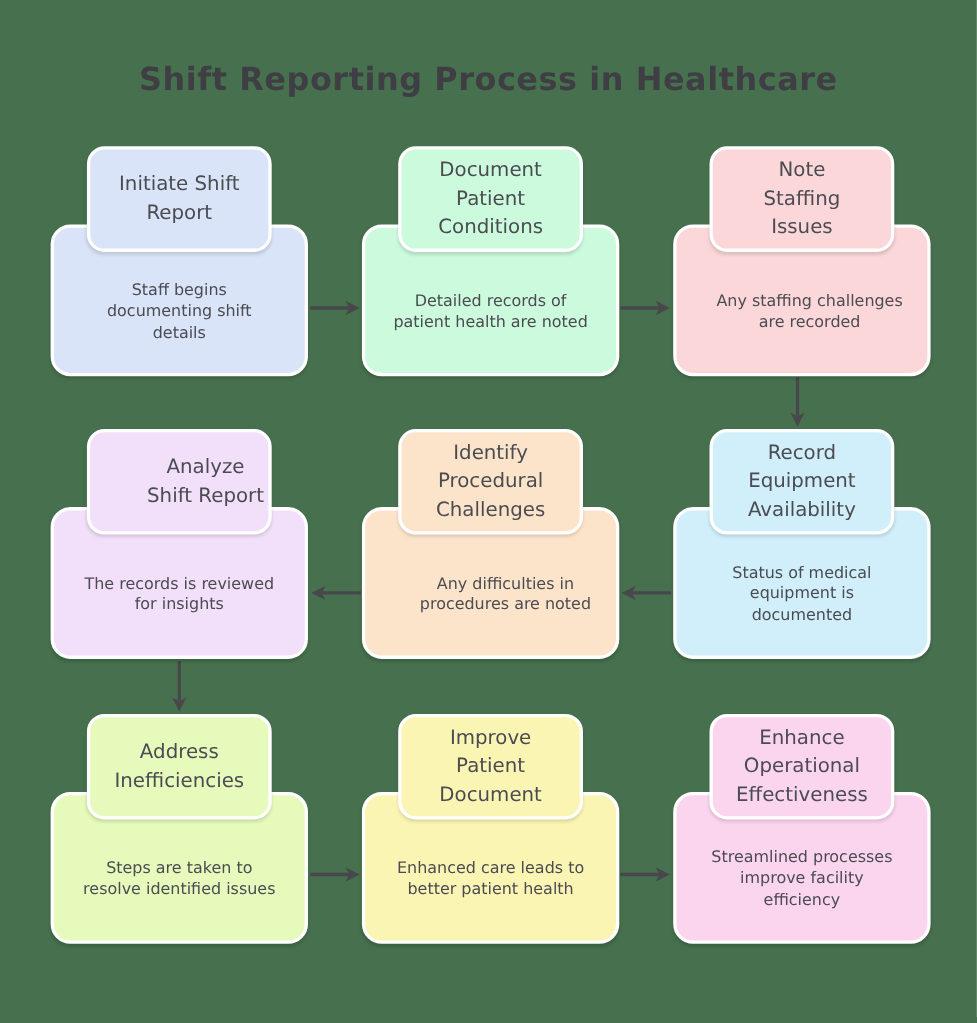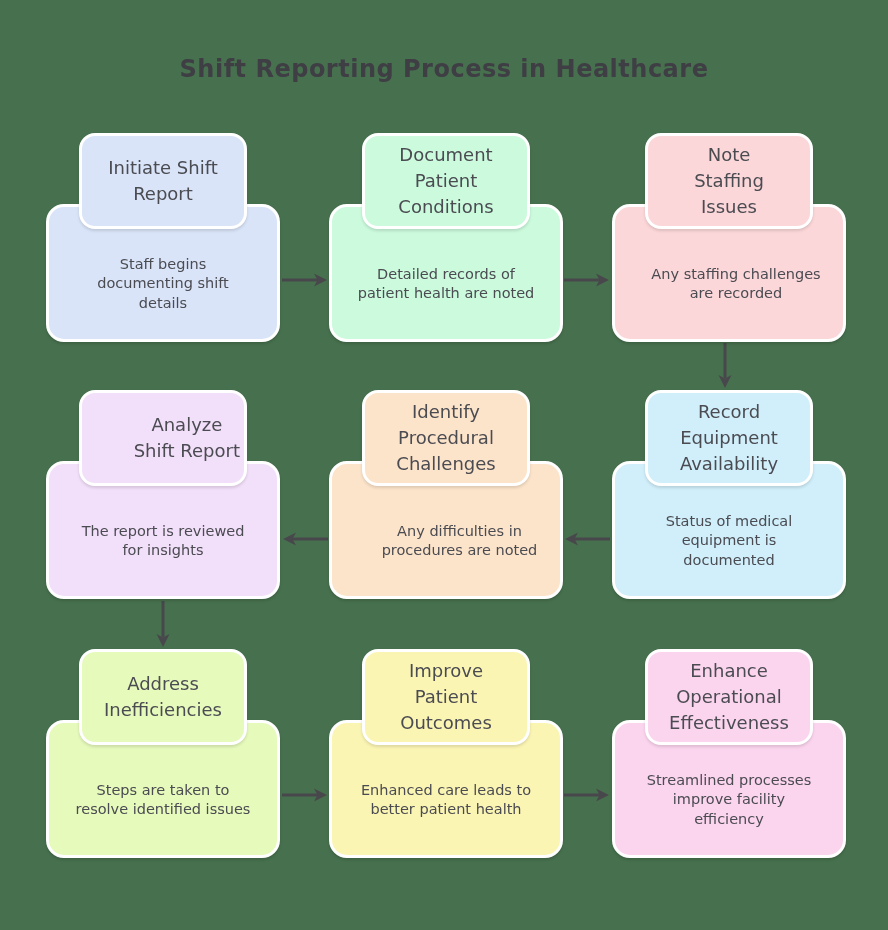--- a/index.html
+++ b/index.html
@@ -11,21 +11,21 @@
     height: 930px;
     overflow: hidden;
   }
 
   .diagram-title {
     position: absolute;
     top: 55px;
     left: 0;
     width: 100%;
     text-align: center;
-    font-size: 24px;
+    font-size: 29px;
     font-weight: bold;
     letter-spacing: 0.5px;
   }
 
   .arrows {
     position: absolute;
     top: 0;
     left: 0;
   }
 
@@ -159,21 +159,21 @@
     </div>
     <div class="node-header" style="background-color: rgb(251, 215, 217); justify-content: center;">
       <div class="node-title">Note
 Staffing
 Issues</div>
     </div>
   </div>
 
   <div class="node col-0 row-1">
     <div class="node-body" style="background-color: rgb(242, 223, 249);">
-      <div class="node-desc">The report is reviewed
+      <div class="node-desc">The records is reviewed
 for insights</div>
     </div>
     <div class="node-header" style="background-color: rgb(242, 223, 249); justify-content: flex-end;">
       <div class="node-title">Analyze
 Shift Report</div>
     </div>
   </div>
 
   <div class="node col-1 row-1">
     <div class="node-body" style="background-color: rgb(252, 228, 202); padding-left: 33px;">
@@ -212,21 +212,21 @@
   </div>
 
   <div class="node col-1 row-2">
     <div class="node-body" style="background-color: rgb(251, 245, 180);">
       <div class="node-desc">Enhanced care leads to
 better patient health</div>
     </div>
     <div class="node-header" style="background-color: rgb(251, 245, 180);">
       <div class="node-title">Improve
 Patient
-Outcomes</div>
+Document</div>
     </div>
   </div>
 
   <div class="node col-2 row-2">
     <div class="node-body" style="background-color: rgb(251, 213, 238);">
       <div class="node-desc">Streamlined processes
 improve facility
 efficiency</div>
     </div>
     <div class="node-header" style="background-color: rgb(251, 213, 238); justify-content: center;">

